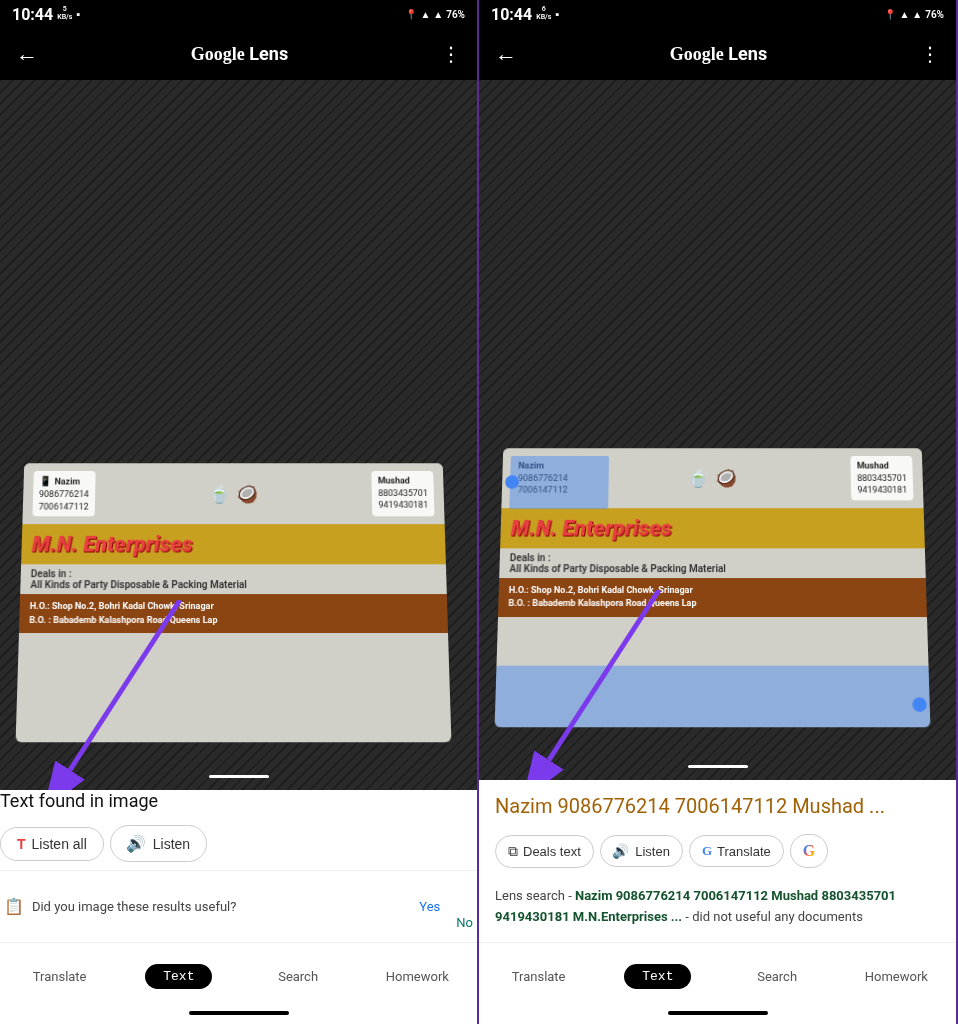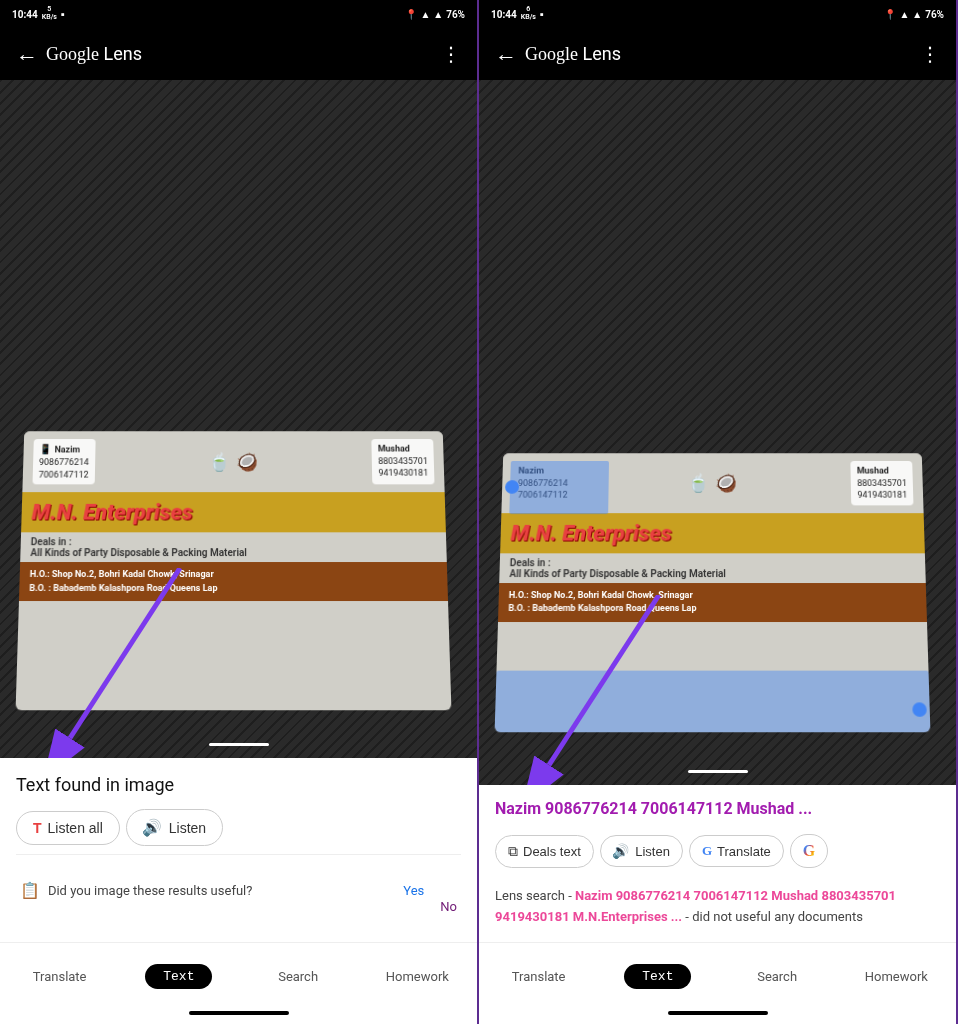--- a/index.html
+++ b/index.html
@@ -30,43 +30,43 @@
       justify-content: space-between;
       align-items: center;
       padding: 0 12px;
       color: #fff;
       font-size: 11px;
       font-weight: 600;
       flex-shrink: 0;
     }
     .status-left { display: flex; align-items: center; gap: 4px; }
     .status-right { display: flex; align-items: center; gap: 3px; font-size: 10px; }
-    .status-time { font-size: 10px; font-weight: 700; }
+    .status-time { font-size: 16px; font-weight: 700; }
 
     
     .top-bar {
       height: 52px;
       background: #000;
       display: flex;
       align-items: center;
       padding: 0 8px;
       flex-shrink: 0;
     }
     .back-btn {
       color: #fff;
       font-size: 22px;
       padding: 8px;
       cursor: pointer;
     }
     .top-title {
       flex: 1;
-      text-align: left;
+      text-align: center;
       color: #fff;
       font-size: 18px;
-      font-weight: 400;
+      font-weight: 700;
     }
     .menu-btn {
       color: #fff;
       font-size: 20px;
       padding: 8px;
       cursor: pointer;
     }
 
     
     .camera-view {
@@ -171,21 +171,20 @@
 
     .arrow-svg {
       position: absolute;
       bottom: -20px;
       left: 30px;
     }
 
     
     .bottom-panel {
       background: #fff;
-      padding: 16px;
       flex-shrink: 0;
     }
 
     .text-found {
       font-size: 18px;
       color: #111;
       font-weight: 400;
       margin-bottom: 14px;
     }
 
@@ -216,21 +215,21 @@
       display: flex;
       align-items: center;
       gap: 8px;
       padding: 12px 4px;
       border-top: 1px solid #eee;
       margin-top: 8px;
     }
     .feedback-icon { color: #555; font-size: 16px; }
     .feedback-text { font-size: 13px; color: #444; flex: 1; }
     .feedback-yes { color: #1a73e8; font-size: 13px; cursor: pointer; text-align: center; }
-    .feedback-no { color: #701a75; font-size: 13px; cursor: pointer; margin-left: 8px; margin-top: 32px; }
+    .feedback-no { color: #0f766e; font-size: 13px; cursor: pointer; margin-left: 8px; margin-top: 32px; }
 
     
     .nav-bar {
       height: 60px;
       background: #fff;
       display: flex;
       align-items: center;
       border-top: 1px solid #eee;
       flex-shrink: 0;
     }
@@ -286,24 +285,24 @@
       flex-direction: column;
     }
 
     
     .bottom-panel-right {
       background: #fff;
       flex-shrink: 0;
     }
 
     .extracted-text {
-      font-size: 16px;
-      color: #a21caf;
+      font-size: 20px;
+      color: #a16207;
       padding: 14px 16px 10px;
-      font-weight: 700;
+      font-weight: 400;
     }
 
     .action-row-right {
       display: flex;
       align-items: center;
       gap: 6px;
       padding: 6px 16px 10px;
       flex-wrap: wrap;
     }
 
@@ -322,21 +321,21 @@
 
     .search-results {
       padding: 8px 16px 14px;
       font-size: 13px;
       color: #444;
       line-height: 1.6;
     }
 
     .search-results strong {
       font-weight: 700;
-      color: #ec4899;
+      color: #14532d;
     }
 
     
     .highlight-overlay {
       position: absolute;
       background: rgba(66, 133, 244, 0.4);
       border-radius: 2px;
     }
 
     

